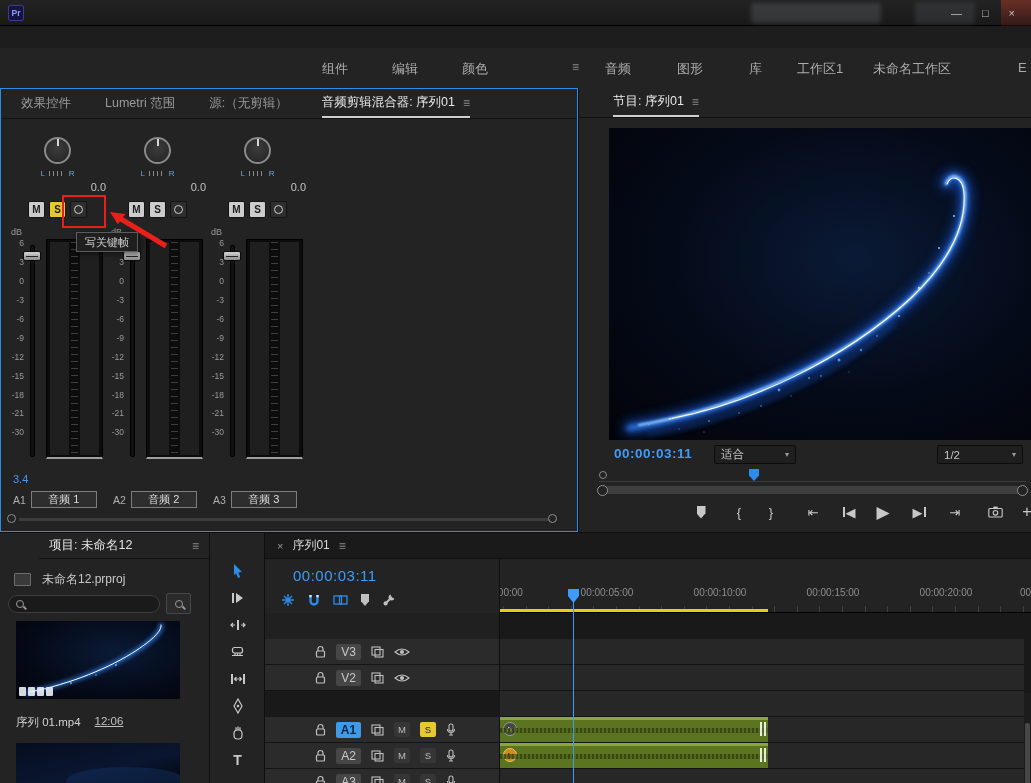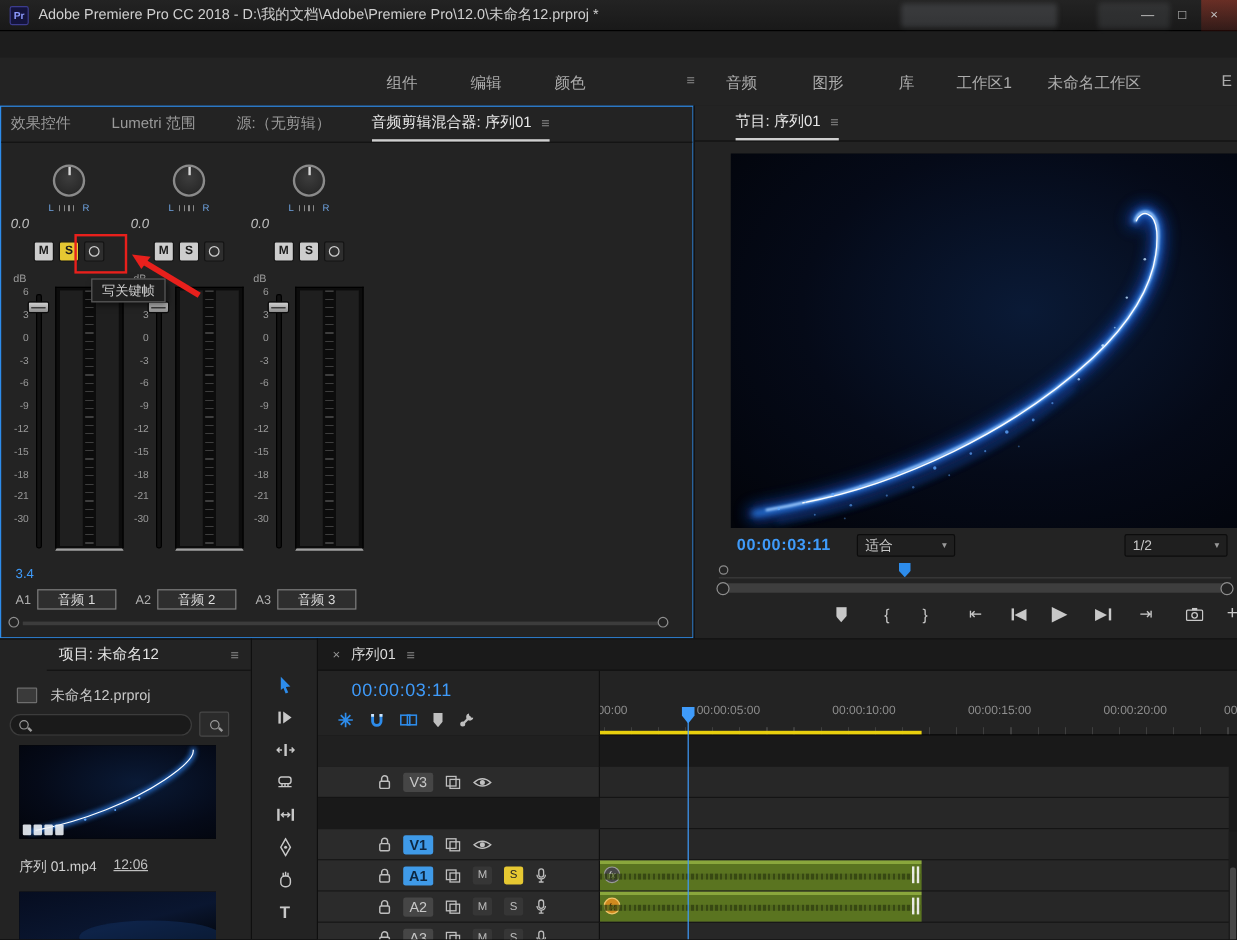--- a/index.html
+++ b/index.html
@@ -39,33 +39,33 @@
   
   .ptabs { height:30px; display:flex; align-items:stretch; font-size:12.5px; color:#9a9a9a;
     border-bottom:1px solid #121212; }
   .ptab { display:flex; align-items:center; gap:8px; }
   .ptab.active { color:#e8e8e8; border-bottom:2px solid #cfcfcf; }
   .pmenu { color:#8a8a8a; font-size:12px; }
 
   
   .mixer-panel { position:absolute; left:0; top:88px; width:578px; height:444px;
     background:#232323; border:1px solid #2d8ceb; }
-  .mixer-tabs { padding-left:8px; gap:34px; }
+  .mixer-tabs { padding-left:20px; gap:34px; }
   .strip { position:absolute; top:40px; width:97px; height:380px; }
   .strip.s1 { left:8px; } .strip.s2 { left:108px; } .strip.s3 { left:208px; }
   .knob { position:absolute; left:35px; top:8px; width:27px; height:27px; border-radius:50%;
     background:radial-gradient(circle at 50% 38%, #3d3d3d, #222); border:2px solid #8a8a8a; }
   .knob::after { content:''; position:absolute; left:50%; top:0; width:2px; height:7px;
     background:#d6d6d6; transform:translateX(-50%); }
   .pan-row { position:absolute; top:40px; left:0; width:100%; display:flex; justify-content:center;
     align-items:center; gap:4px; font-size:8px; color:#6fa3e0; }
   .pan-ticks { width:16px; height:5px;
     background:repeating-linear-gradient(to right,#8a8a8a 0 1px,transparent 1px 4px); }
-  .pan-value { position:absolute; top:52px; left:0; width:100%; text-align:left;
-    font-size:11px; color:#c4c4c4;font-style:italic; }
+  .pan-value { position:absolute; top:52px; left:0; width:100%; text-align:right;
+    font-size:11px; color:#c4c4c4; }
   .strip-btns { position:absolute; top:72px; left:19px; display:flex; gap:4px; }
   .sbtn { width:17px; height:17px; border-radius:2px; background:#cdcdcd; color:#1c1c1c;
     border:1px solid #141414; font-size:10px; font-weight:bold;
     display:flex; align-items:center; justify-content:center; cursor:pointer; }
   .sbtn.dark { background:#2e2e2e; color:#d0d0d0; }
   .sbtn.solo-on { background:#e6c832; color:#1c1c1c; }
   .kf-ring { width:9px; height:9px; border:1.5px solid #cfcfcf; border-radius:50%; display:block; }
   .db-unit { position:absolute; top:98px; left:2px; font-size:9px; color:#9a9a9a; }
   .db-scale { position:absolute; top:110px; left:0; width:15px; height:198px; display:flex;
     flex-direction:column; justify-content:space-between; align-items:flex-end;
@@ -217,21 +217,20 @@
     align-items:center; z-index:39; box-shadow:2px 2px 5px rgba(0,0,0,.55); white-space:nowrap; }
   .anno-arrow { position:absolute; left:100px; top:204px; z-index:41; }
 </style>
 </head>
 <body>
 
 <div id="app">
 
   <div class="titlebar">
     <span class="pr-badge">Pr</span>
-    <span>Adobe Premiere Pro CC 2018 - D:\我的文档\Adobe\Premiere Pro\12.0\未命名12.prproj *</span>
     <span class="tb-blob1"></span>
     <span class="tb-blob2"></span>
     <span class="tb-red"></span>
     <span class="win-controls">
       <span>—</span>
       <span>□</span>
       <span>×</span>
     </span>
   </div>
 
@@ -668,36 +667,36 @@
         <svg width="13" height="12" viewBox="0 0 13 12">
             <rect x="1" y="1" width="8" height="8" fill="none" stroke="#bfbfbf" stroke-width="1.1"></rect>
             <rect x="4" y="3.5" width="8" height="7.5" fill="none" stroke="#bfbfbf" stroke-width="1.1"></rect>
           </svg>
         <svg width="16" height="12" viewBox="0 0 16 12">
             <path d="M1 6 Q8 0 15 6 Q8 12 1 6 Z" fill="none" stroke="#bfbfbf" stroke-width="1.1"></path>
             <circle cx="8" cy="6" r="2.1" fill="#bfbfbf"></circle>
           </svg>
       </div>
 
-
-      <div class="trk-head" style="top:78px">
+      <div class="trk-head" style="top:52px">
         <svg width="11" height="13" viewBox="0 0 11 13">
             <rect x="1.5" y="6" width="8" height="6" rx="1" fill="none" stroke="#bfbfbf" stroke-width="1.2"></rect>
             <path d="M3 6 V4 a2.5 2.5 0 0 1 5 0 V6" fill="none" stroke="#bfbfbf" stroke-width="1.2"></path>
           </svg>
-        <span class="badge on">V1</span>
+        <span class="badge">V2</span>
         <svg width="13" height="12" viewBox="0 0 13 12">
             <rect x="1" y="1" width="8" height="8" fill="none" stroke="#bfbfbf" stroke-width="1.1"></rect>
             <rect x="4" y="3.5" width="8" height="7.5" fill="none" stroke="#bfbfbf" stroke-width="1.1"></rect>
           </svg>
         <svg width="16" height="12" viewBox="0 0 16 12">
             <path d="M1 6 Q8 0 15 6 Q8 12 1 6 Z" fill="none" stroke="#bfbfbf" stroke-width="1.1"></path>
             <circle cx="8" cy="6" r="2.1" fill="#bfbfbf"></circle>
           </svg>
       </div>
+
 
       <div class="trk-head" style="top:104px">
         <svg width="11" height="13" viewBox="0 0 11 13">
             <rect x="1.5" y="6" width="8" height="6" rx="1" fill="none" stroke="#bfbfbf" stroke-width="1.2"></rect>
             <path d="M3 6 V4 a2.5 2.5 0 0 1 5 0 V6" fill="none" stroke="#bfbfbf" stroke-width="1.2"></path>
           </svg>
         <span class="badge on">A1</span>
         <svg width="13" height="12" viewBox="0 0 13 12">
             <rect x="1" y="1" width="8" height="8" fill="none" stroke="#bfbfbf" stroke-width="1.1"></rect>
             <rect x="4" y="3.5" width="8" height="7.5" fill="none" stroke="#bfbfbf" stroke-width="1.1"></rect>

